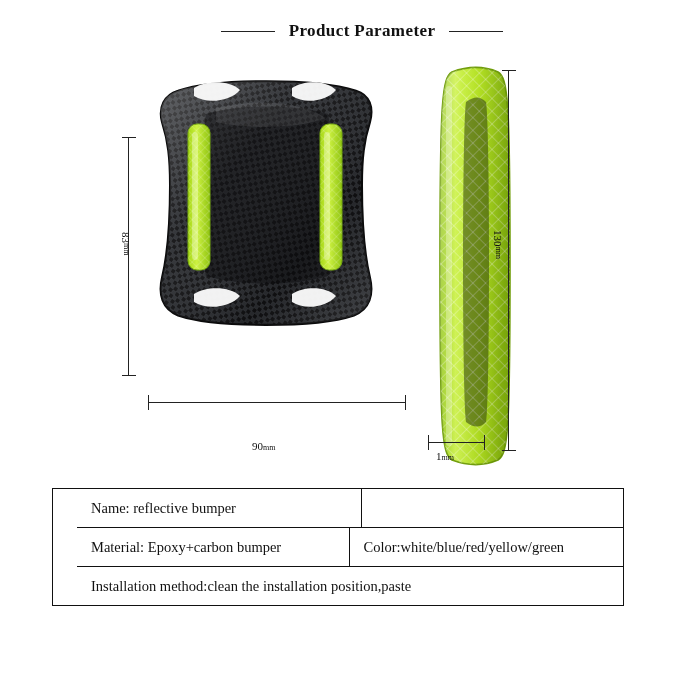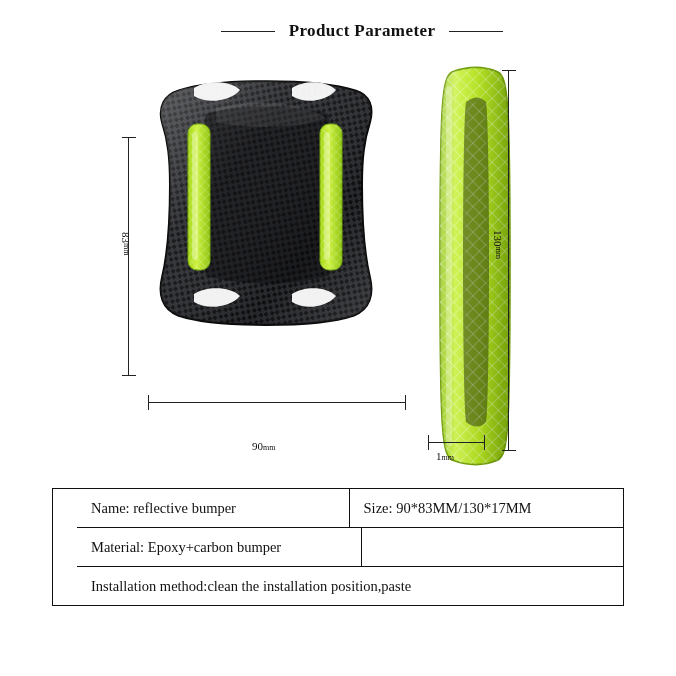--- a/index.html
+++ b/index.html
@@ -273,25 +273,25 @@
       <span>1</span><span class="unit">mm</span>
     </div>
   </div>
 
 </div>
 
 <div class="spec-table">
 
   <div class="spec-row">
     <div class="spec-cell left">Name: reflective bumper</div>
-    <div class="spec-cell right">Size: 90*83MM/130*17MM</div>
   </div>
 
   <div class="spec-row">
     <div class="spec-cell left">Material: Epoxy+carbon bumper</div>
+    <div class="spec-cell right">Color:white/blue/red/yellow/green</div>
   </div>
 
 
   <div class="spec-row last">
     <div class="spec-cell full">Installation method:clean the installation position,paste</div>
   </div>
 
 </div>
 
 </body></html>

